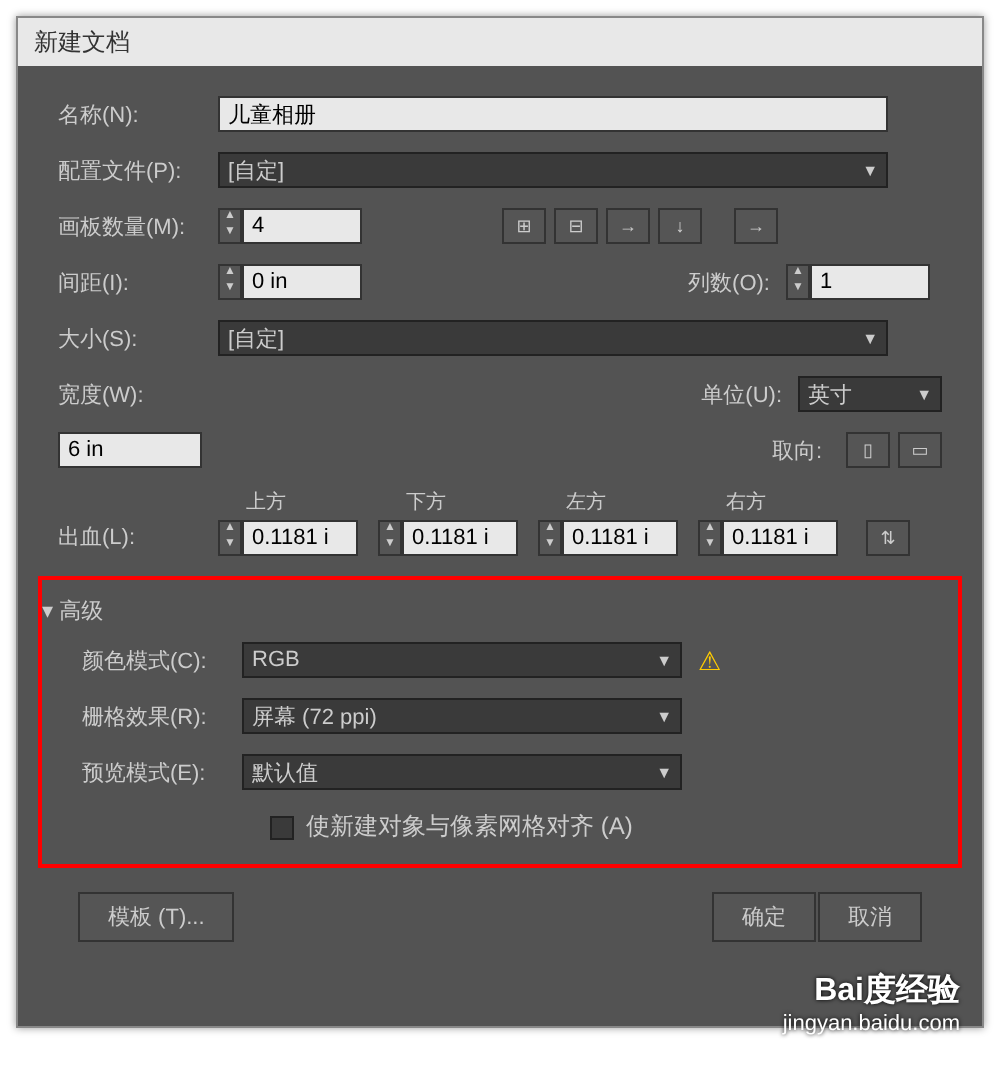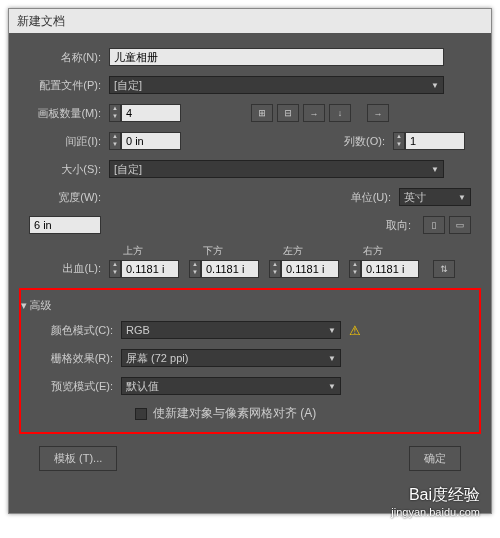--- a/index.html
+++ b/index.html
@@ -1,40 +1,40 @@
 <!DOCTYPE html>
 <html><head>
 <meta charset="utf-8">
 <style>
 * { margin:0; padding:0; box-sizing:border-box; font-family:"Microsoft YaHei",sans-serif; }
 body { background:#fff; width:500px; height:538px; position:relative; }
 .dialog { position:absolute; left:8px; top:8px; width:484px; height:506px; background:#535353; border:1px solid #888; box-shadow:0 0 4px rgba(0,0,0,0.4); }
 .titlebar { height:24px; background:#e8e8e8; color:#333; font-size:12px; padding:4px 8px; }
 .content { padding:15px 20px 10px 20px; color:#ccc; font-size:12px; }
 .row { display:flex; align-items:center; margin-bottom:10px; }
-.lbl { width:80px; text-align:right; padding-right:8px; color:#ccc; font-size:11px; }
+.lbl { width:80px; padding-right:8px; color:#ccc; font-size:11px; }
 .tf { background:#e8e8e8; border:1px solid #333; color:#000; font-size:11px; padding:2px 4px; height:18px; }
 .tf-dark { background:#3a3a3a; border:1px solid #222; color:#ccc; font-size:11px; padding:2px 4px; height:18px; display:flex; align-items:center; justify-content:space-between; cursor:pointer; }
 .spin { width:12px; background:#555; border:1px solid #333; display:flex; flex-direction:column; height:18px; }
 .spin div { flex:1; font-size:6px; color:#ccc; text-align:center; line-height:7px; cursor:pointer; }
 .ibtn { width:22px; height:18px; background:#555; border:1px solid #333; margin-left:4px; font-size:9px; color:#ccc; display:flex; align-items:center; justify-content:center; cursor:pointer; }
 .grp { display:flex; margin-right:6px; }
 .mid { flex:1; }
 .lbl2 { width:65px; text-align:right; padding-right:8px; color:#ccc; font-size:11px; }
 .arrow { font-size:8px; color:#ccc; }
 .redbox { border:2px solid #f00; padding:8px 0 10px 0; margin:6px -10px 12px -10px; }
 .section-title { font-size:11px; color:#ccc; margin-bottom:8px; }
 .warn { color:#fc0; margin-left:8px; font-size:13px; }
 .chk-row { display:flex; align-items:center; margin-left:94px; margin-top:4px; }
 .chk { width:12px; height:12px; background:#3a3a3a; border:1px solid #222; margin-right:6px; }
 .btnbar { display:flex; justify-content:space-between; padding:0 10px; }
 .btn { background:#555; border:1px solid #333; color:#ccc; font-size:11px; padding:4px 14px; cursor:pointer; }
 .btn-grp { display:flex; gap:1px; }
 .watermark { position:absolute; right:20px; bottom:20px; color:#fff; text-align:right; font-size:11px; text-shadow:0 0 2px #000; }
-.watermark .logo { font-size:16px; font-weight:normal; }
+.watermark .logo { font-size:16px; font-weight:bold; }
 .bleed-col { display:flex; flex-direction:column; align-items:flex-start; margin-right:4px; }
 .bleed-lbl { font-size:10px; color:#ccc; margin-bottom:2px; margin-left:14px; }
 </style>
 </head>
 <body>
 
 <div class="dialog">
   <div class="titlebar">新建文档</div>
   <div class="content">
 
@@ -189,20 +189,21 @@
           <div class="chk"></div>
           <span>使新建对象与像素网格对齐 (A)</span>
         </div>
       </div>
     </div>
 
     <div class="btnbar">
       <button class="btn">模板 (T)...</button>
       <div class="btn-grp">
         <button class="btn">确定</button>
+        <button class="btn">取消</button>
       </div>
     </div>
 
   </div>
 </div>
 
 <div class="watermark">
   <div class="logo">Bai度经验</div>
   <div>jingyan.baidu.com</div>
 </div>

